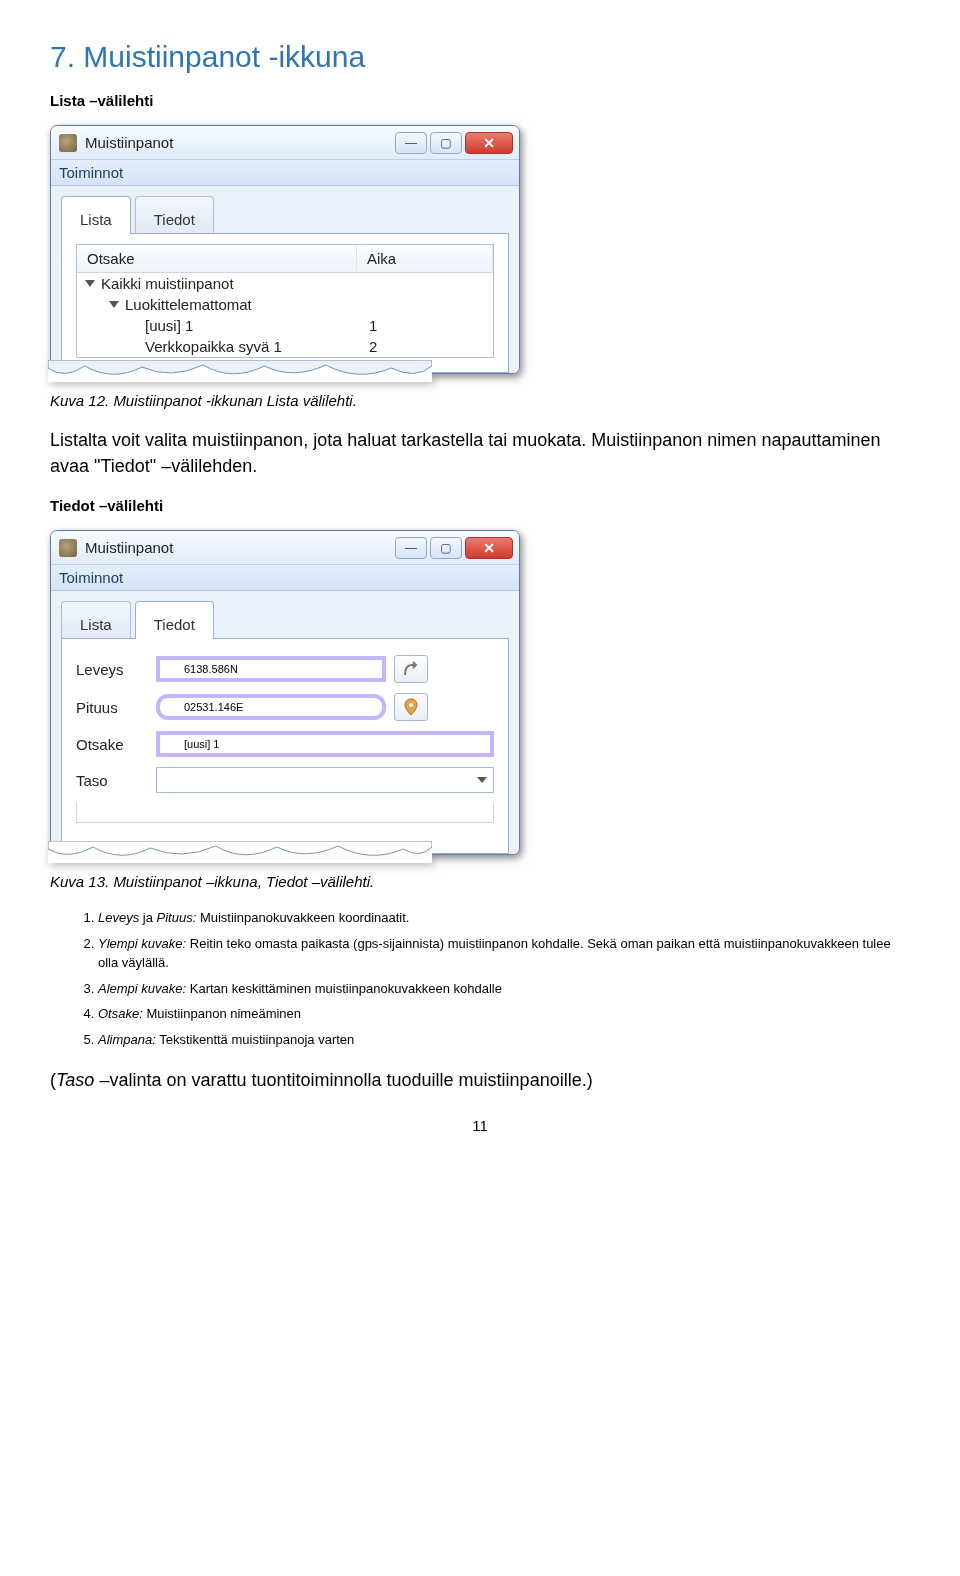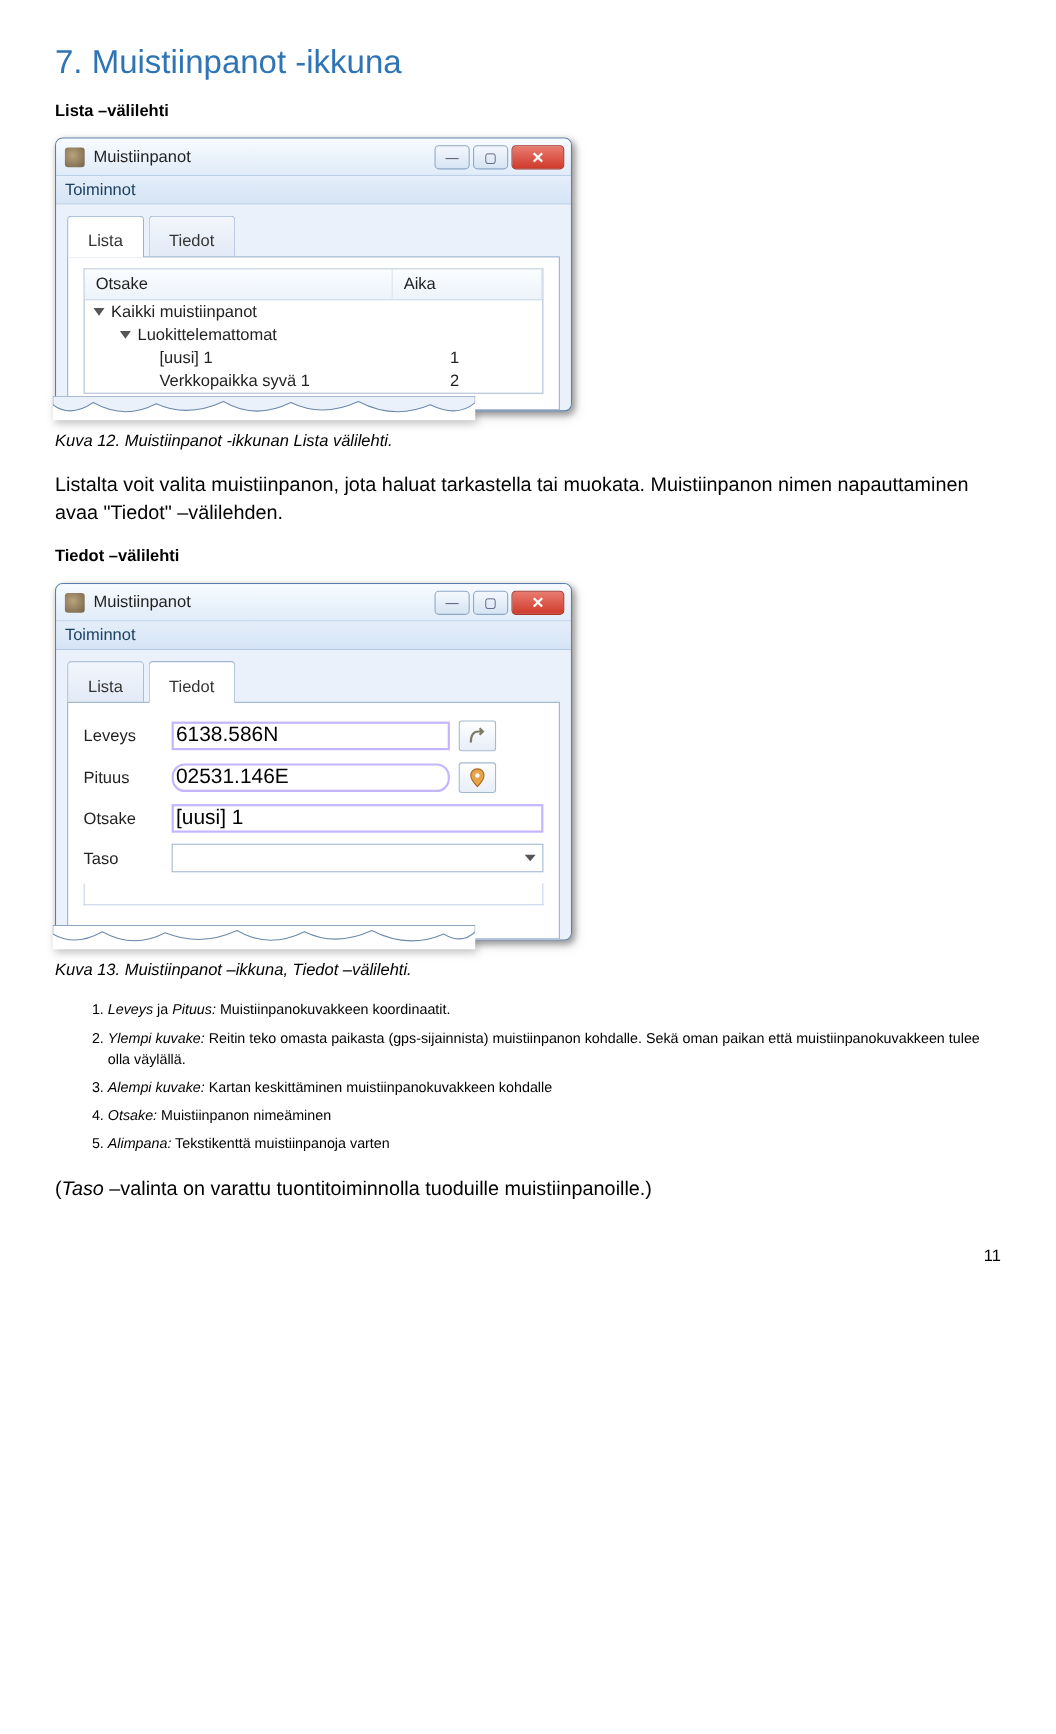--- a/index.html
+++ b/index.html
@@ -35,23 +35,23 @@
   }
   ol.numlist {
     font-size: 13px;
     line-height: 1.5;
     padding-left: 48px;
     margin: 6px 0 18px 0;
   }
   ol.numlist li { margin-bottom: 6px; }
   .italic { font-style: italic; }
   .pagenum {
-    text-align: right;
-    font-size: 15px;
-    margin-top: 40px;
+    text-align: center;
+    font-size: 15px;
+    margin-top: 24px;
   }
 
   
   .win {
     background: linear-gradient(#eaf3fb, #dbe8f6);
     border: 1px solid #5b7ea8;
     border-radius: 7px;
     box-shadow: 0 0 0 1px #c9d9ea inset, 2px 3px 6px rgba(0,0,0,.25);
     width: 470px;
     overflow: hidden;
@@ -154,44 +154,44 @@
     padding:5px 10px;
     border-right:1px solid #dbe3ef;
   }
   .col-otsake{ flex: 0 0 280px; }
   .col-aika{ flex:1; }
   .treerows {
     font-size:15px;
     color:#222;
     font-family:"Segoe UI",Tahoma,sans-serif;
   }
-  .trow { display:flex; padding:2px 0 2px 8px;gap:40px; }
+  .trow { display:flex; padding:2px 0 2px 8px; }
   .tval1 { flex:0 0 280px; display:flex; align-items:center; gap:4px;}
   .tval2 { flex:1; padding-left:4px;}
   .twist {
     display:inline-block; width:0;height:0;
     border-left:5px solid transparent;
     border-right:5px solid transparent;
     border-top:7px solid #555;
     margin-right:2px;
   }
   .indent1{padding-left:24px;}
   .indent2{padding-left:60px;}
   .indent3{padding-left:60px;}
 
   
   .formrow{display:flex;align-items:center;margin-bottom:10px;}
   .flabel{width:80px;font-size:15px;color:#222;font-family:"Segoe UI",Tahoma,sans-serif;}
   .finput{
     flex:1;
     height:26px;
-    border:2px solid #c4b5fd;
-    background:#fff;
-    padding:2px 2px;
-    font-size:19px;
+    border:4px solid #c4b5fd;
+    background:#fff;
+    padding:2px 24px;
+    font-size:11px;
     font-family:"Segoe UI",Tahoma,sans-serif;
   }
   .iconbtn{
     width:34px;height:28px;
     margin-left:8px;
     border:1px solid #a4b8d2;
     border-radius:3px;
     background:linear-gradient(#fdfefe,#e8eef8);
     display:flex;align-items:center;justify-content:center;
   }

